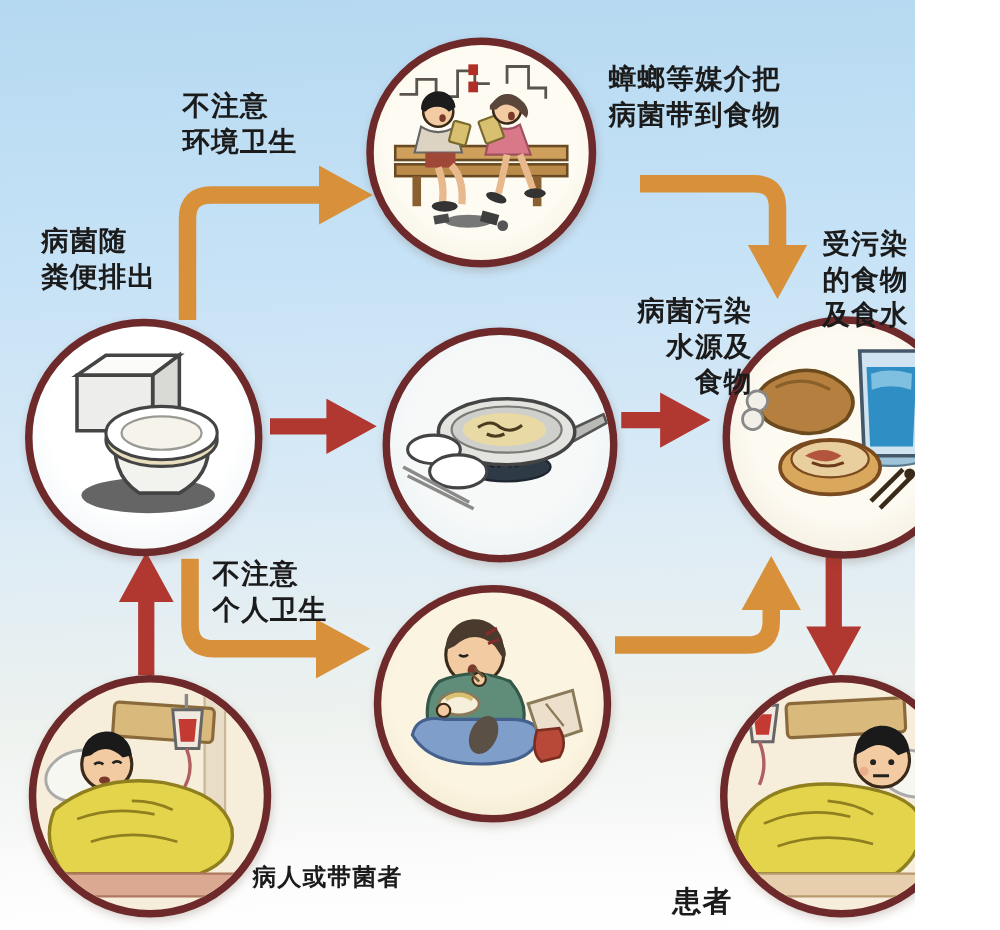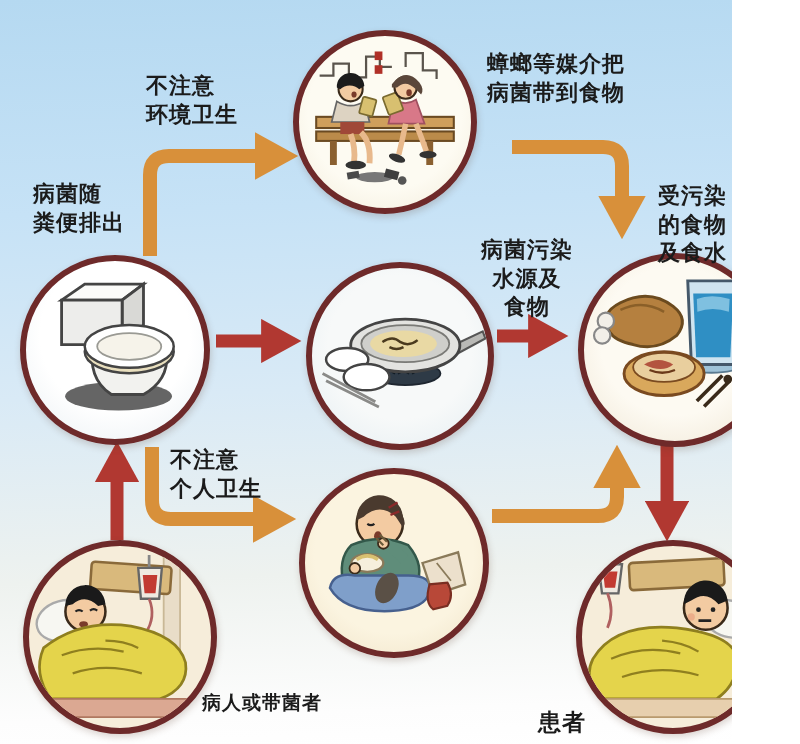--- a/index.html
+++ b/index.html
@@ -23,21 +23,21 @@
   #node-eat     { left:299px; top:468px; width:190px; height:190px; background:radial-gradient(circle at 50% 45%, #fbf4e0 60%, #efe2c6 100%); }
   #node-patient { left:576px; top:540px; width:194px; height:194px; background:#f6edda; }
   .label {
     position:absolute; font-weight:bold; color:#1b1b1b;
     white-space:pre-line; font-size:22px; line-height:1.3; letter-spacing:1px;
   }
   #label-env      { left:146px; top:72px;  }
   #label-germs    { left:33px;  top:180px; }
   #label-vectors  { left:487px; top:50px;  }
   #label-contam   { left:658px; top:150px;margin-top:32px; }
-  #label-pollute  { left:452px; top:236px; width:150px; text-align:center; }
+  #label-pollute  { left:452px; top:236px; width:150px; text-align:right; }
   #label-personal { left:170px; top:446px; }
   #label-carrier  { left:202px; top:690px; font-size:19px; }
   #label-patient  { left:538px; top:690px; font-size:23px;margin-top:18px; }
   #arrows { position:absolute; left:0; top:0; width:800px; height:744px; }
   .shaft-orange { fill:none; stroke:var(--arrow-orange,#d8903a); stroke-width:14; }
   .shaft-red    { fill:none; stroke:var(--arrow-red,#b13831);   stroke-width:13; }
 </style>
 </head>
 <body>
 

